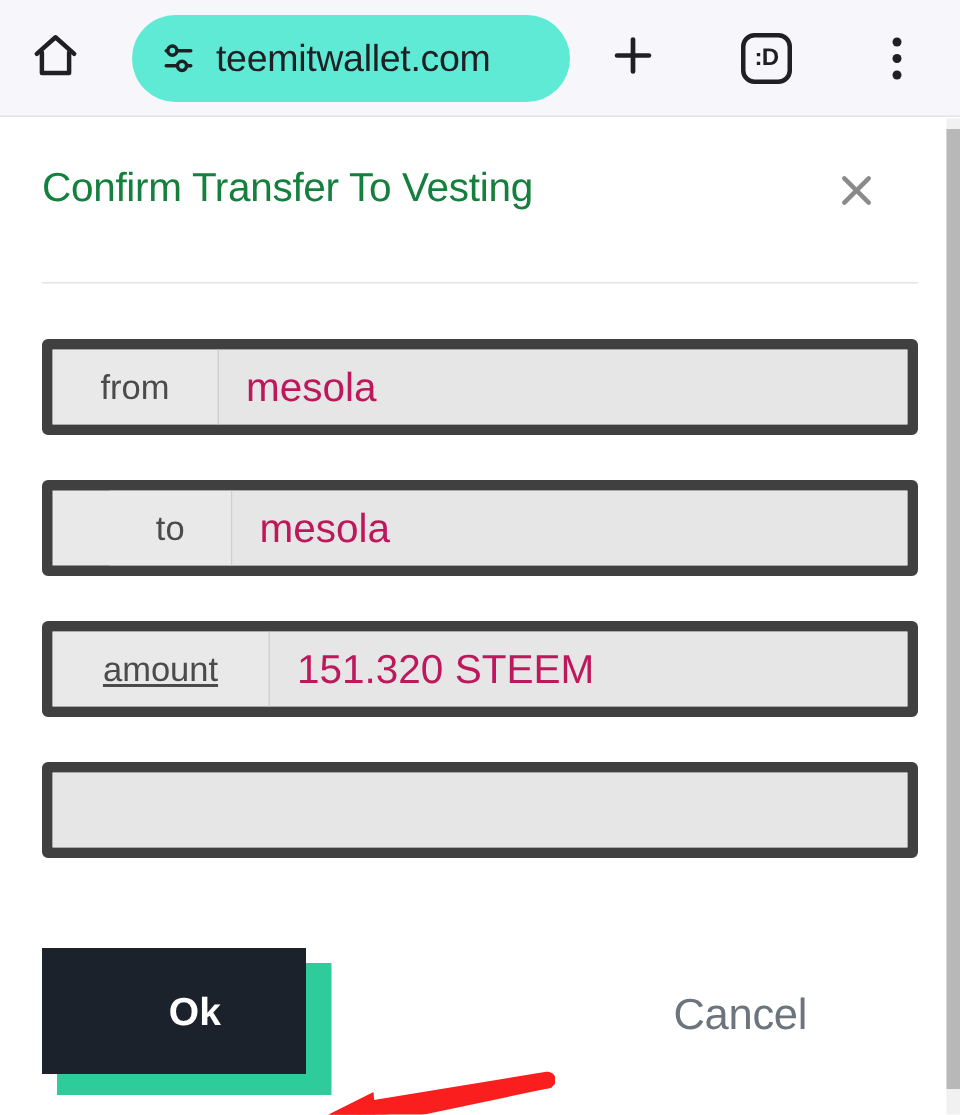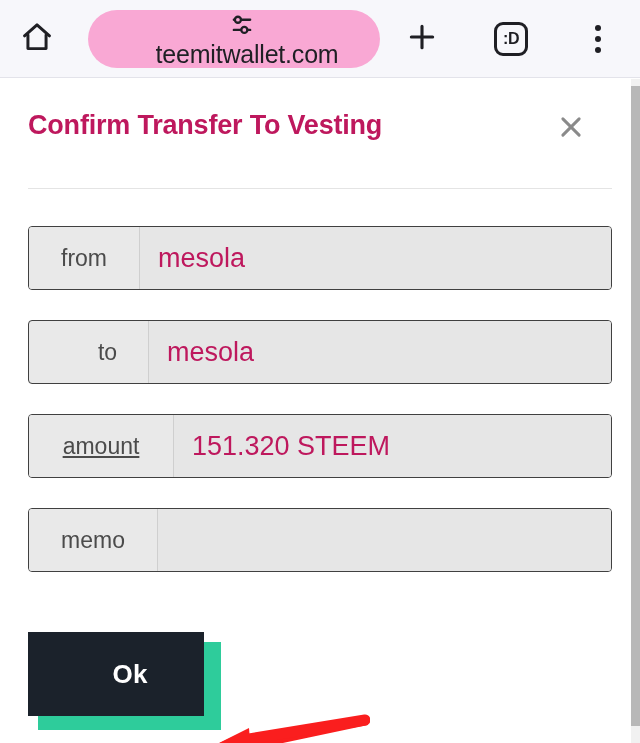--- a/index.html
+++ b/index.html
@@ -29,26 +29,25 @@
     position: absolute;
     left: 14px; top: 16px;
     width: 46px; height: 46px;
     display: flex; align-items: center; justify-content: center;
   }
   .url-pill {
     position: absolute;
     left: 88px; top: 10px;
     width: 292px; height: 58px;
     border-radius: 29px;
-    background: #f9a8d4;
+    background: #5eead4;
     display: flex;
     align-items: center;
     box-sizing: border-box;
     padding-left: 16px;
-    flex-direction: column;
   }
   .tune-icon {
     width: 30px; height: 30px;
     flex: 0 0 auto;
     display: flex; align-items: center; justify-content: center;
   }
   .url-text {
     margin-left: 10px;
     font-size: 25px;
     color: #1f1f24;
@@ -102,22 +101,22 @@
     left: 0; top: 79px;
     width: 640px;
     height: 664px;
     background: #ffffff;
     overflow: hidden;
   }
   .dialog-title {
     position: absolute;
     left: 28px; top: 31px;
     font-size: 27px;
-    font-weight: bold;
-    color: #be185d;
+    font-weight: normal;
+    color: #15803d;
     letter-spacing: -0.2px;
     white-space: nowrap;
   }
   .close-btn {
     position: absolute;
     left: 551px; top: 30px;
     width: 40px; height: 40px;
     display: flex; align-items: center; justify-content: center;
   }
   .divider {
@@ -132,21 +131,21 @@
   .form-area {
     position: absolute;
     left: 0; top: 0;
     width: 640px;
   }
   .form-row {
     position: absolute;
     display: flex;
     align-items: stretch;
     background: #e9e9e9;
-    border: 1px solid #404040;
+    border: 7px solid #404040;
     border-radius: 4px;
     box-sizing: border-box;
     overflow: hidden;
   }
   .row-label {
     background: #e9e9e9;
     border-right: 1px solid #cfcfcf;
     display: flex;
     align-items: center;
     justify-content: center;
@@ -327,32 +326,32 @@
       <div class="row-label">to</div>
       <div class="row-value">mesola</div>
     </div>
 
     <div class="form-row" id="row-amount">
       <div class="row-label">amount</div>
       <div class="row-value">151.320 STEEM</div>
     </div>
 
     <div class="form-row" id="row-memo">
-      <div class="row-label">memo</div>
       <div class="row-value"></div>
     </div>
   </div>
 
   <div class="ok-wrap">
     <div class="ok-shadow"></div>
     <button class="ok-button">
       <span class="ok-label">Ok</span>
     </button>
   </div>
 
+  <button class="cancel-button">Cancel</button>
 
   <div class="annotation-arrow">
     <svg width="165" height="50" viewBox="0 0 165 50">
       <path d="M2 40 L40 23 L37 31 L160 6 L163 16 L40 42 L38 50 Z" fill="#fa1e1e"></path>
       <path d="M0 41 L42 21 L33 41 Z" fill="#fa1e1e"></path>
       <line x1="38" y1="31" x2="160" y2="11" stroke="#fa1e1e" stroke-width="11" stroke-linecap="round"></line>
       <path d="M1 40.5 L44 19 L46 43 Z" fill="#fa1e1e"></path>
     </svg>
   </div>
 </div>

